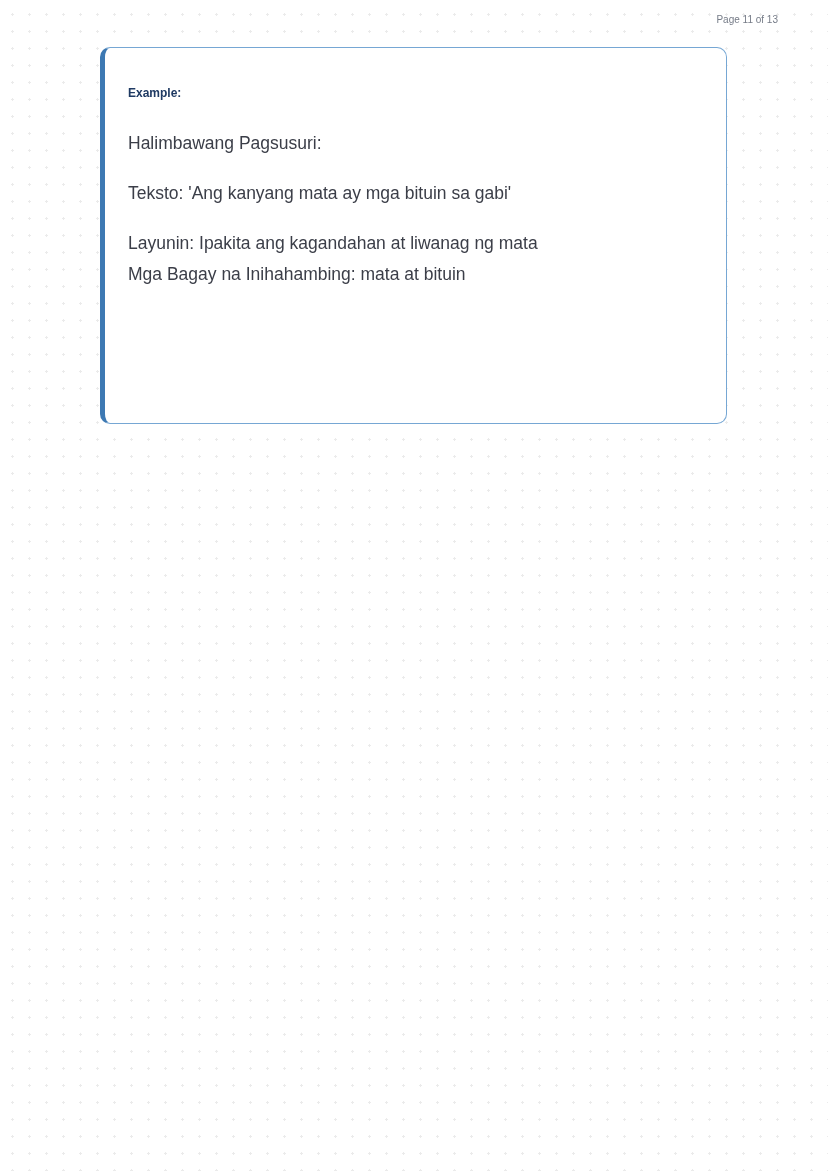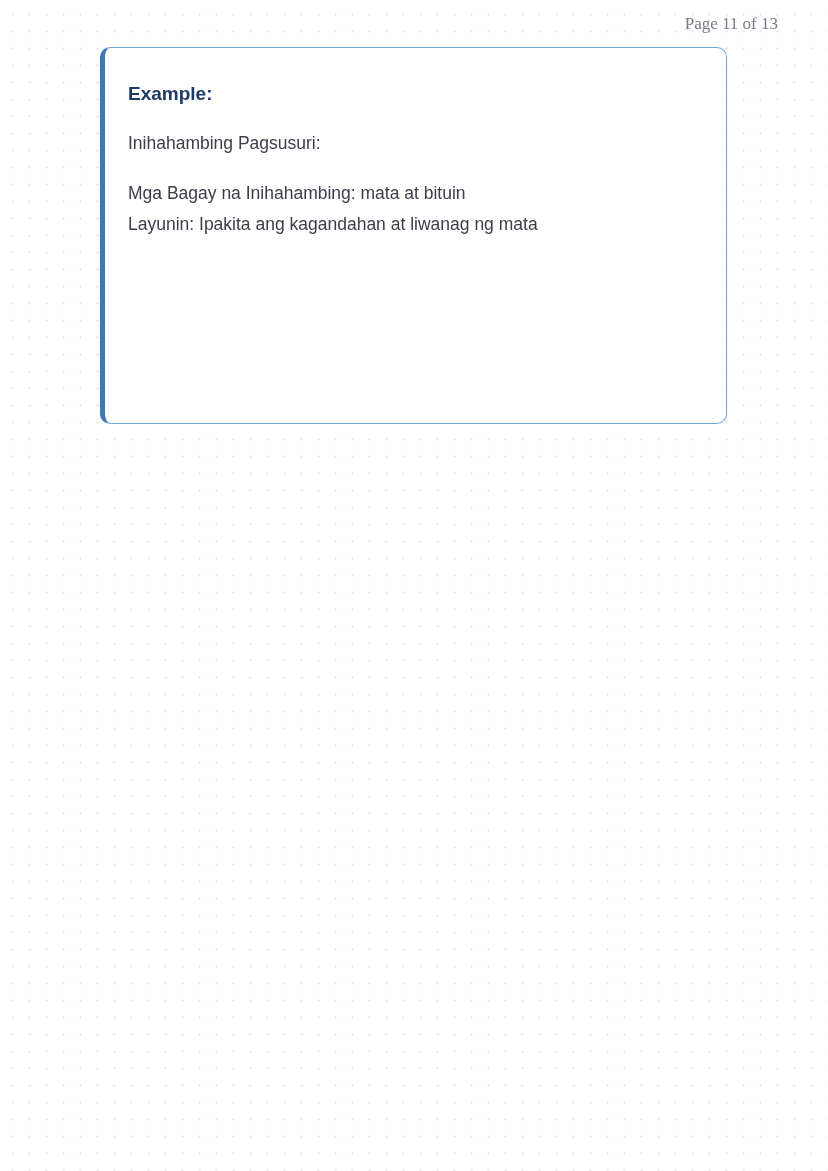--- a/index.html
+++ b/index.html
@@ -19,41 +19,41 @@
     font-family: "Liberation Sans", sans-serif;
     background-color: #ffffff;
     background-image: radial-gradient(circle, var(--dot) 1.2px, transparent 1.3px);
     background-size: 17px 17px;
     background-position: 4px 6px;
   }
   .page-indicator {
     position: absolute;
     top: 14px;
     right: 50px;
-    font-family: Liberation Serif, serif;
-    font-size: 17px;
+    font-family: Liberation Sans, sans-serif;
+    font-size: 10px;
     color: var(--page-indicator);
   }
   .example-box {
     position: absolute;
     left: 100px;
     top: 47px;
     width: 627px;
     height: 377px;
     background: #ffffff;
     border: 1.5px solid var(--box-border);
     border-left: 5px solid var(--box-accent);
     border-radius: 10px;
     padding: 30px 30px 0 23px;
     color: var(--body-text);
     font-size: 17.5px;
     line-height: 31px;
   }
   .box-title {
-    font-size: 19px;
+    font-size: 12px;
     font-weight: bold;
     color: var(--title);
     line-height: 31px;
     margin-bottom: 19px;
   }
   .box-para { margin-bottom: 19px; }
   .analysis p { margin: 0; }
   .footer-brand {
     position: absolute;
     top: 1172px;
@@ -66,22 +66,23 @@
   }
 </style>
 </head>
 <body>
 
 <div class="page-indicator">Page 11 of 13</div>
 
 <div class="example-box">
   <p class="box-title">Example:</p>
 
-  <p class="box-para">Inihahambing Pagsusuri:</p>
+  <p class="box-para">Halimbawang Pagsusuri:</p>
 
+  <p class="box-para">Teksto: 'Ang kanyang mata ay mga bituin sa gabi'</p>
 
   <div class="analysis">
+    <p>Layunin: Ipakita ang kagandahan at liwanag ng mata</p>
     <p>Mga Bagay na Inihahambing: mata at bituin</p>
-    <p>Layunin: Ipakita ang kagandahan at liwanag ng mata</p>
   </div>
 </div>
 
 <div class="footer-brand">Knowunity</div>
 
 </body></html>

